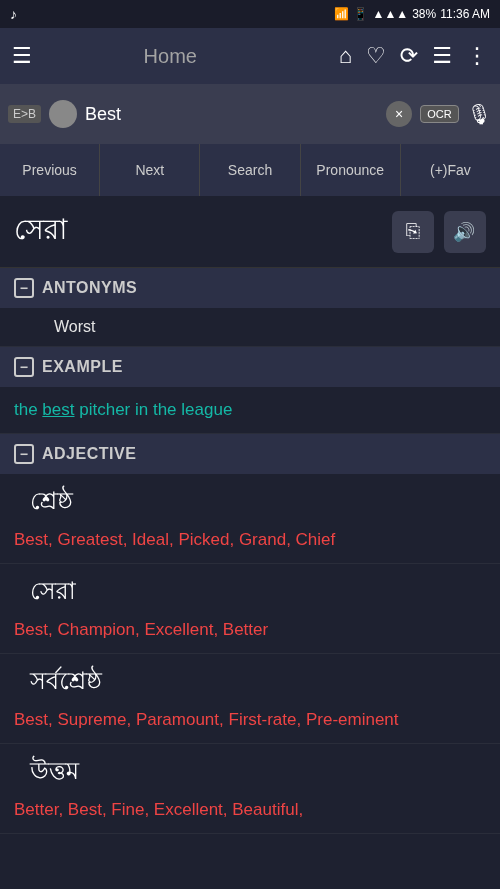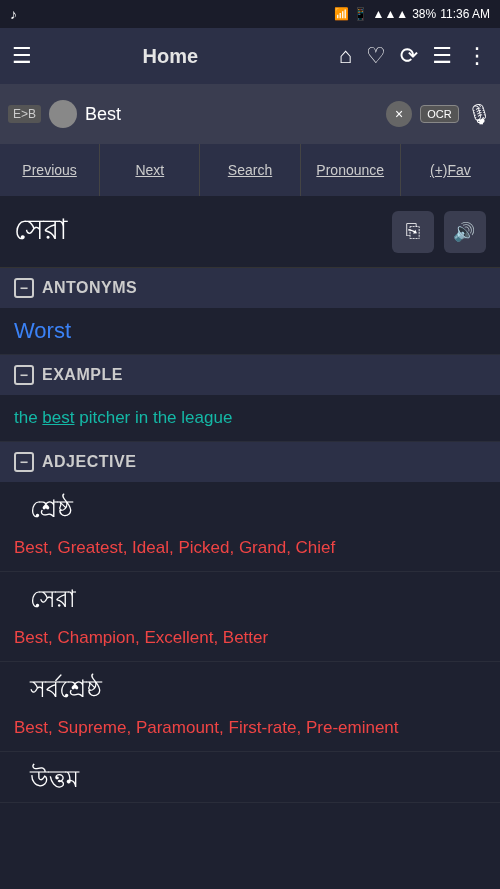--- a/index.html
+++ b/index.html
@@ -32,22 +32,22 @@
       height: 56px;
       display: flex;
       align-items: center;
       padding: 0 12px;
       gap: 10px;
     }
     .nav-bar .menu-icon { font-size: 22px; cursor: pointer; color: #fff; }
     .nav-title {
       flex: 1;
       font-size: 20px;
-      font-weight: bold;
-      color: #e5e5e5;
+      font-weight: normal;
+      color: #a3a3a3;
       text-align: center;
       margin-right: 30px;
     }
     .nav-icons { display: flex; align-items: center; gap: 14px; }
     .nav-icon { font-size: 22px; color: #fff; cursor: pointer; }
 
     
     .search-bar {
       background: #3a3d50;
       height: 60px;
@@ -111,21 +111,20 @@
       flex: 1;
       background: transparent;
       border: none;
       border-right: 1px solid #444;
       color: #ccc;
       font-size: 14px;
       cursor: pointer;
       display: flex;
       align-items: center;
       justify-content: center;
-      text-decoration: underline;
     }
     .action-btn:last-child { border-right: none; }
 
     
     .word-header {
       background: #1e2130;
       padding: 12px 14px;
       display: flex;
       align-items: center;
       justify-content: space-between;
@@ -175,22 +174,23 @@
       color: #ccc;
     }
 
     
     .content-block {
       background: #1e2130;
       padding: 10px 14px;
       border-bottom: 1px solid #2a2d3a;
     }
     .antonym-word {
-      font-size: 22px;
-      color: #3b82f6;
+      font-size: 16px;
+      color: #e5e5e5;
+      margin-left: 40px;
     }
     .example-text {
       font-size: 17px;
       color: #14b8a6;
       line-height: 1.5;
     }
     .example-text span.underline { text-decoration: underline; }
 
     
     .adj-bengali {
@@ -303,13 +303,14 @@
   <div class="adj-english">Best, Champion, Excellent, Better</div>
 </div>
 
 <div class="adj-entry">
   <div class="adj-bengali">সর্বশ্রেষ্ঠ</div>
   <div class="adj-english">Best, Supreme, Paramount, First-rate, Pre-eminent</div>
 </div>
 
 <div class="adj-entry">
   <div class="adj-bengali">উত্তম</div>
+  <div class="adj-english">Better, Best, Fine, Excellent, Beautiful,</div>
 </div>
 
 </body></html>

